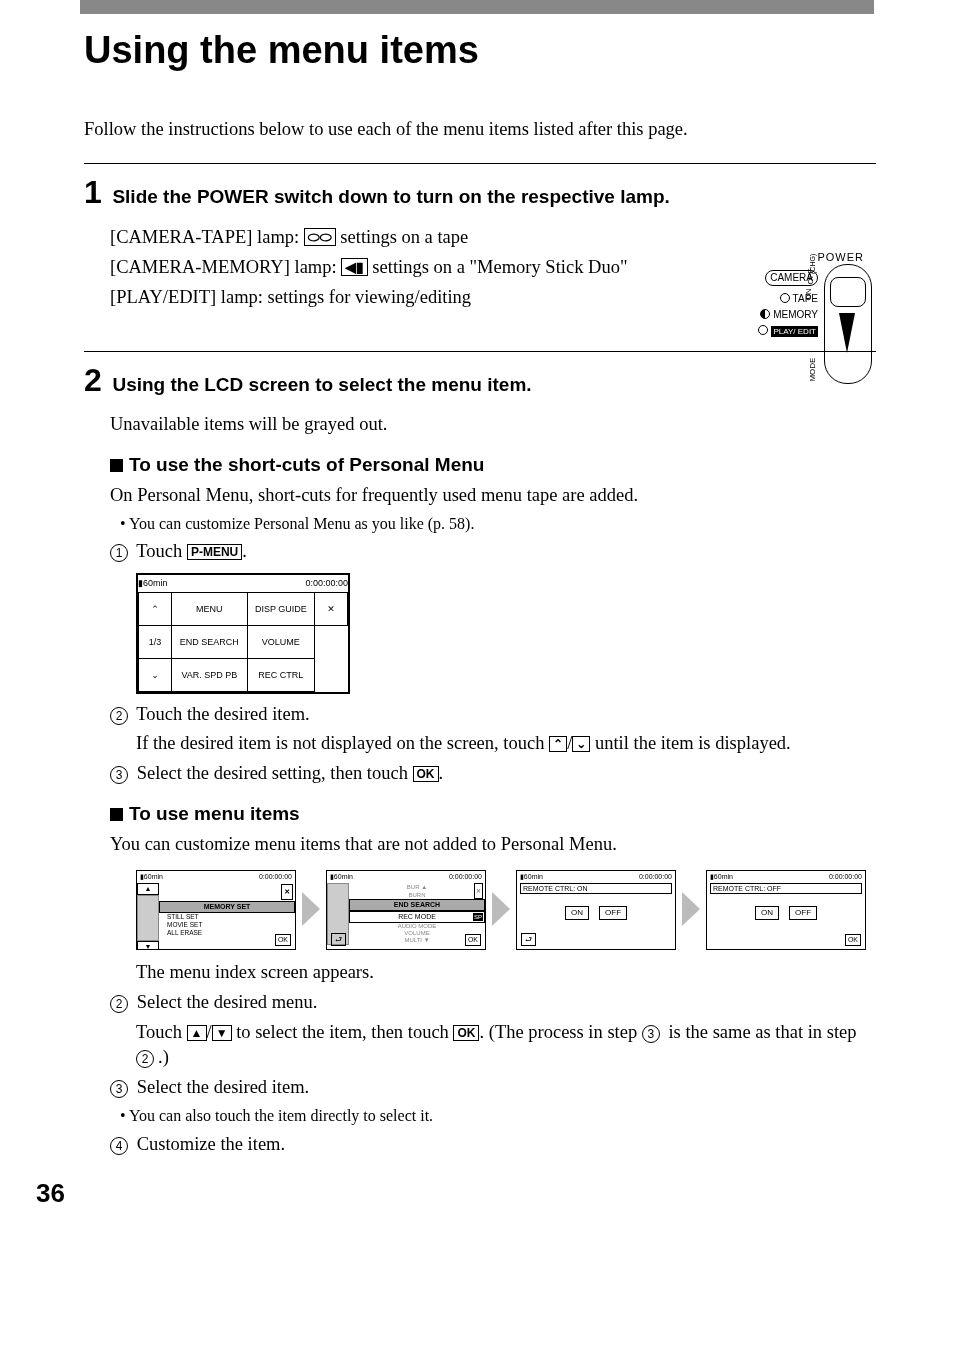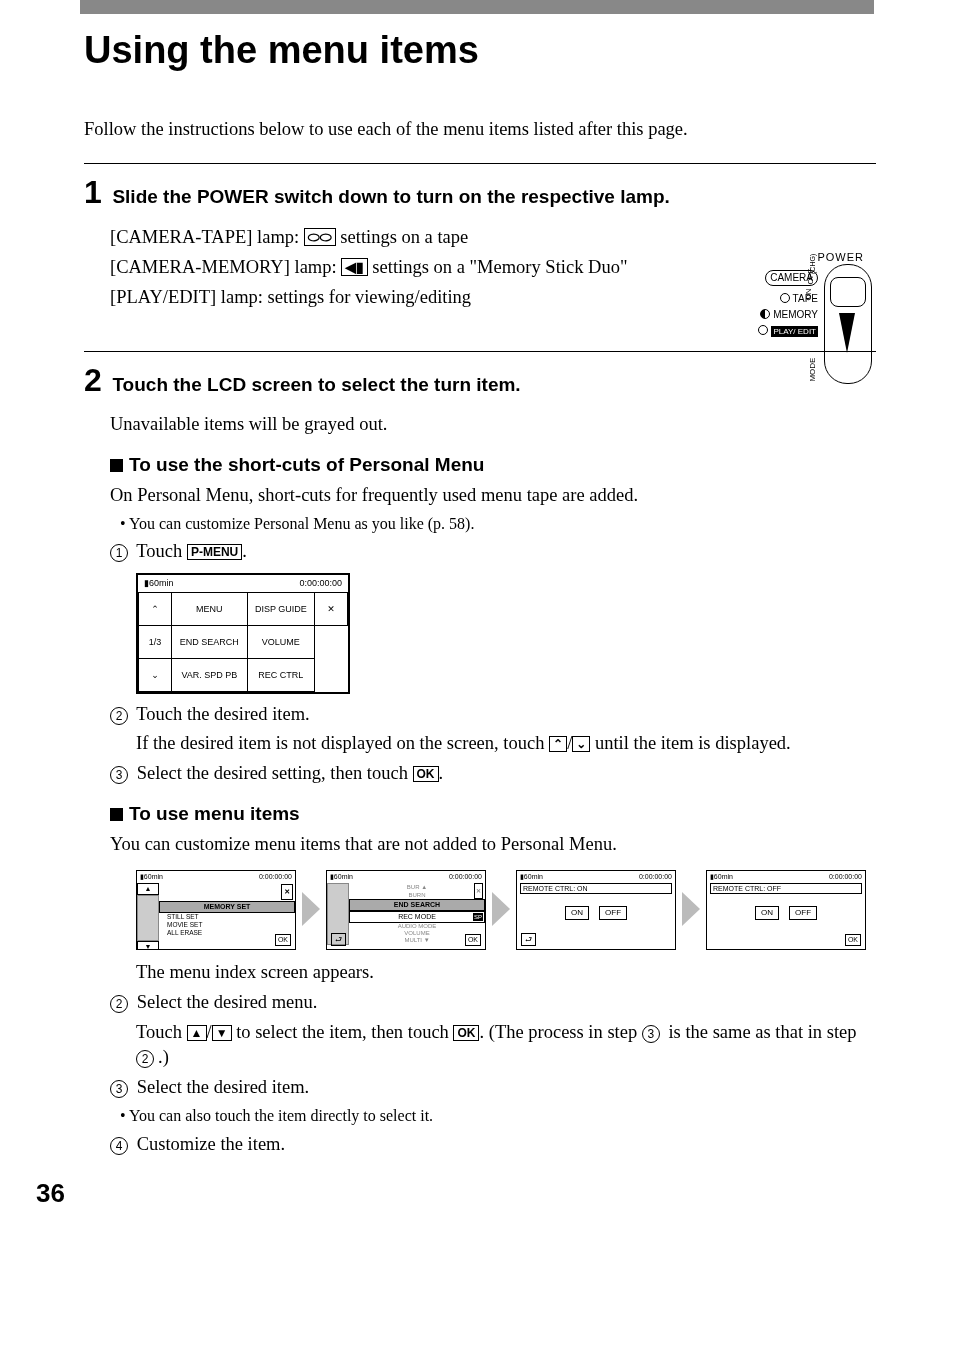--- a/index.html
+++ b/index.html
@@ -173,21 +173,21 @@
   
   .pmenu {
     width: 210px;
     border: 2px solid #000;
     margin: 8px 0 8px 26px;
     font-family: Arial, sans-serif;
     font-size: 10px;
   }
   .pmenu .bar {
     display: flex; justify-content: space-between;
-    padding: 2px 6px;
+    padding: 2px 0;
     font-size: 9px;
     gap: 41px;
   }
   .pmenu table { width: 100%; border-collapse: collapse; }
   .pmenu td {
     border: 1px solid #000;
     text-align: center;
     height: 28px;
     font-size: 9px;
     line-height: 10px;
@@ -293,21 +293,21 @@
         <span> settings on a "Memory Stick Duo"</span>
       </p>
       <p>[PLAY/EDIT] lamp: settings for viewing/editing</p>
     </div>
   </div>
 
   <hr class="rule" style="margin-top:40px">
 
   <div class="step">
     <span class="stepnum">2</span>
-    <span class="stephead">Touch the LCD screen to select the turn item.</span>
+    <span class="stephead">Using the LCD screen to select the menu item.</span>
 
     <div class="stepbody">
       <p>Unavailable items will be grayed out.</p>
 
       <div class="subhead">
         <span class="bsquare"></span><span>To use the short-cuts of Personal Menu</span>
       </div>
       <p>On Personal Menu, short-cuts for frequently used menu tape are added.</p>
       <p class="bullet" style="font-size:16px">You can customize Personal Menu as you like (p. 58).</p>
 

